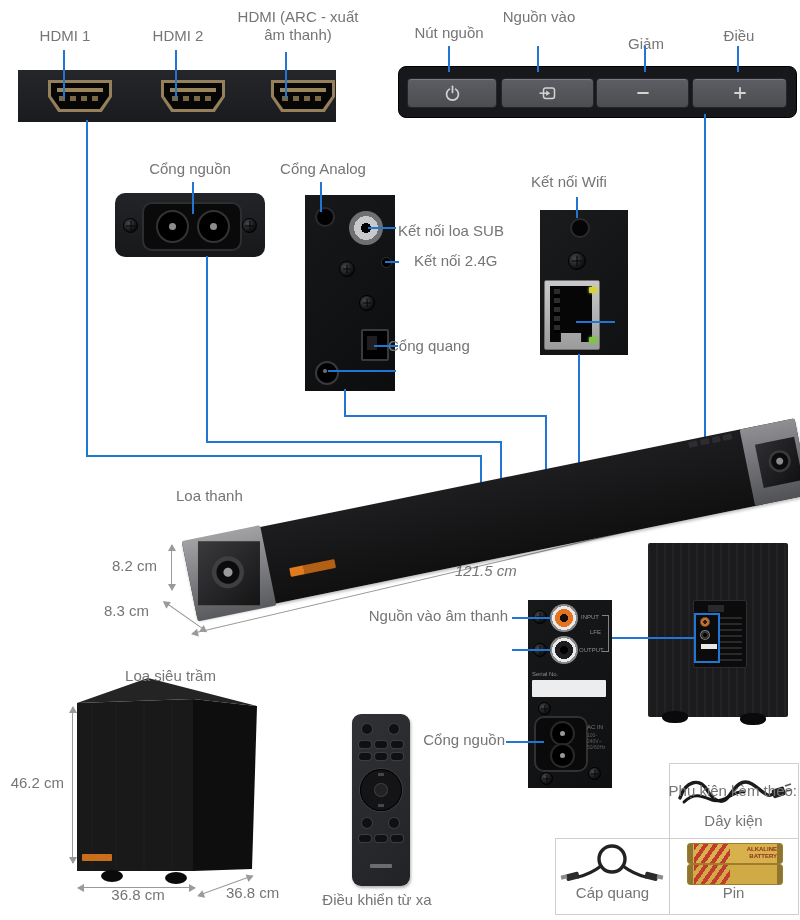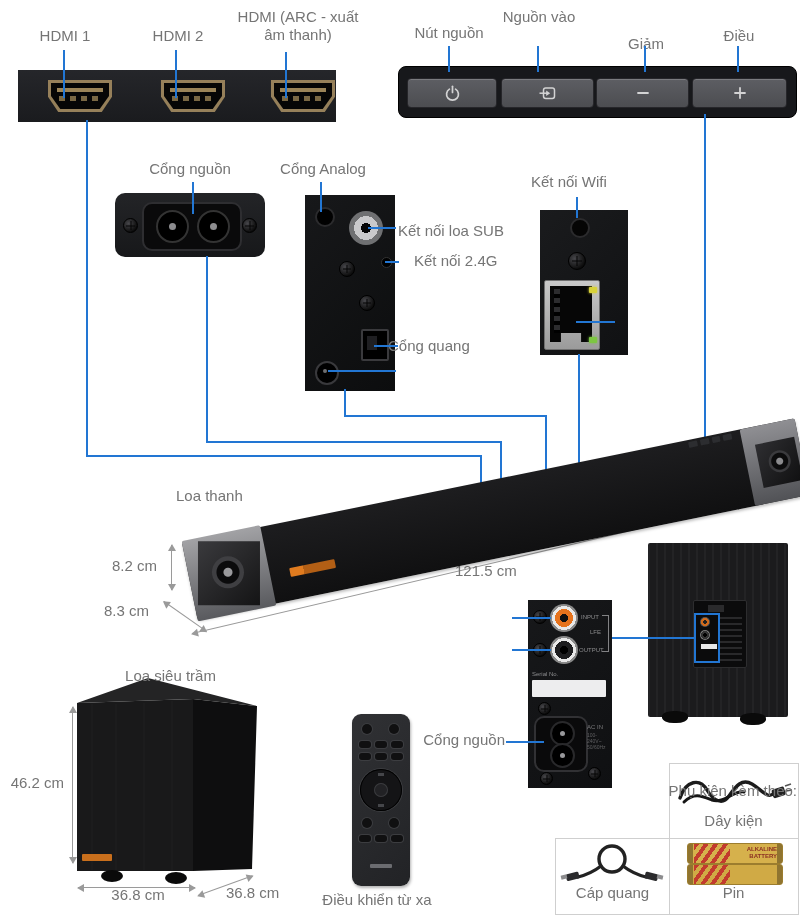--- a/index.html
+++ b/index.html
@@ -173,21 +173,21 @@
       <div style="position:absolute;right:4px;top:18px;width:40px;height:44px;background:linear-gradient(135deg,#2e2e31,#101011);">
         <div style="position:absolute;left:10px;top:10px;width:22px;height:22px;border-radius:50%;background:radial-gradient(circle,#8b8b8e 0 3px,#0b0b0c 4px 8px,#3a3a3d 9px 11px);"></div>
       </div>
     </div>
   </div>
 
   <div class="lbl" style="left:112px;top:557px;">8.2 cm</div>
   <div class="vd" style="left:171px;top:545px;height:45px;"></div>
   <div class="lbl" style="left:104px;top:602px;">8.3 cm</div>
   <div class="hd" style="left:164px;top:601px;width:52px;transform:rotate(35deg);transform-origin:0 50%;"></div>
-  <div class="lbl" style="left:455px;top:562px;">121.5 cm</div>
+  <div class="lbl" style="left:455px;top:562px;font-style:italic;">121.5 cm</div>
   <div class="hd" style="left:192px;top:633px;width:566px;transform:rotate(-13.2deg);transform-origin:0 50%;"></div>
 
   <div class="lbl c" style="left:103px;top:667px;width:135px;">Loa siêu trầm</div>
   <svg class="panel" style="left:70px;top:670px;" width="200" height="230" viewBox="0 0 200 230">
     <polygon points="7,33 78,8 187,36 123,29" fill="#242425"></polygon>
     <polygon points="123,29 187,36 182,199 123,201" fill="#0e0e0f"></polygon>
     <polygon points="7,33 123,29 123,201 7,201" fill="#19191a"></polygon>
     <g stroke="#222223" stroke-width="1" opacity="0.8">
       <line x1="22" y1="34" x2="22" y2="200"></line>
         <line x1="46" y1="34" x2="46" y2="200"></line>
@@ -221,20 +221,21 @@
     </div>
     <div class="rbtn" style="left:10px;top:104px;width:10px;height:10px;"></div>
     <div class="rbtn" style="left:37px;top:104px;width:10px;height:10px;"></div>
     <div class="pill" style="left:7px;top:121px;width:12px;"></div>
       <div class="pill" style="left:23px;top:121px;width:12px;"></div>
       <div class="pill" style="left:39px;top:121px;width:12px;"></div>
     <div style="position:absolute;left:18px;top:150px;width:22px;height:4px;background:#6b6c70;border-radius:1px;"></div>
   </div>
   <div class="lbl c" style="left:312px;top:891px;width:130px;">Điều khiển từ xa</div>
 
+  <div class="lbl r" style="left:338px;top:607px;width:170px;">Nguồn vào âm thanh</div>
   <div class="lbl r" style="left:398px;top:731px;width:107px;">Cổng nguồn</div>
 
   <div class="panel" style="left:528px;top:600px;width:84px;height:188px;background:linear-gradient(135deg,#17181a,#0f1012);">
     <div class="screw" style="left:5px;top:10px;width:12px;height:12px;"></div>
     <div class="screw" style="left:5px;top:43px;width:12px;height:12px;"></div>
     <div class="rca" style="left:22px;top:4px;width:28px;height:28px;background:radial-gradient(circle,#111 0 4px,#e6731d 4px 9px,#e9e9e9 9px 12px,#8a8a8a 12px 14px);"></div>
     <div class="rca" style="left:22px;top:36px;width:28px;height:28px;background:radial-gradient(circle,#000 0 4px,#1d1d1f 4px 9px,#e9e9e9 9px 12px,#8a8a8a 12px 14px);"></div>
     <div class="tiny" style="left:53px;top:14px;">INPUT</div>
     <div class="tiny" style="left:51px;top:47px;">OUTPUT</div>
     <div class="tiny" style="left:62px;top:29px;">LFE</div>

